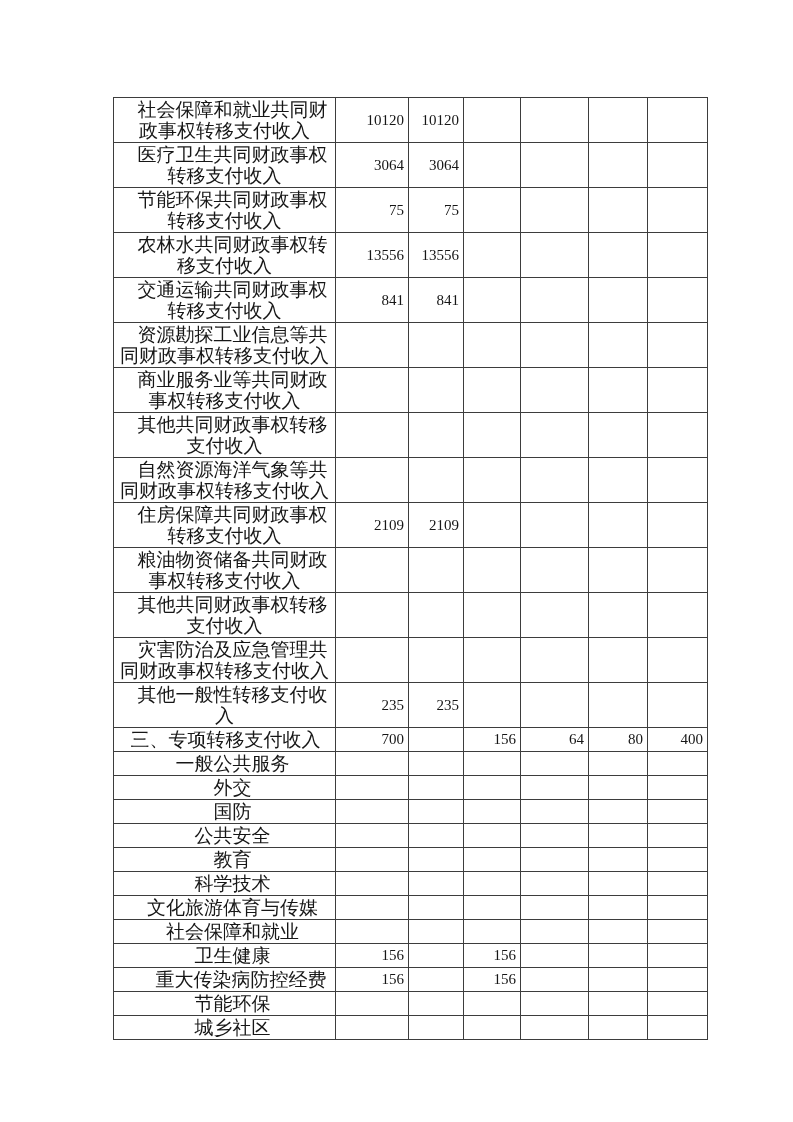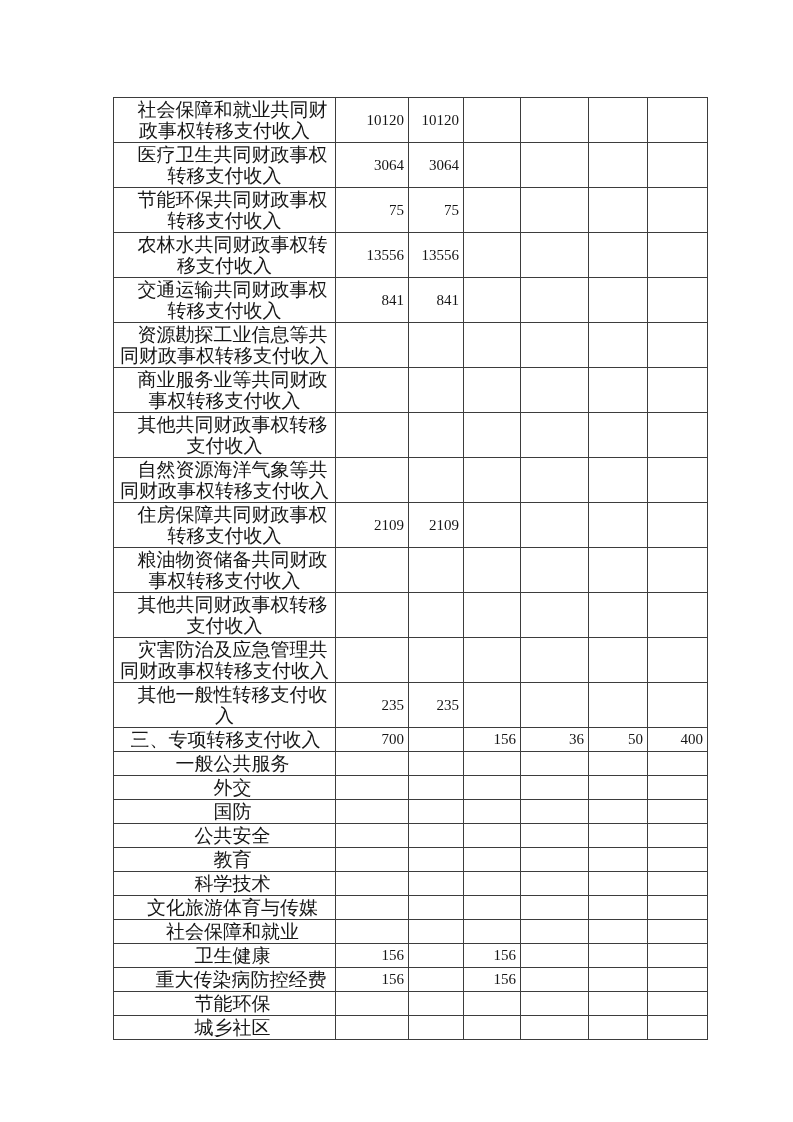--- a/index.html
+++ b/index.html
@@ -189,22 +189,22 @@
             <td class="num"></td>
             <td class="num"></td>
             <td class="num"></td>
             <td class="num"></td>
           </tr>
           <tr>
             <td class="label indent-0">三、专项转移支付收入</td>
             <td class="num">700</td>
             <td class="num"></td>
             <td class="num">156</td>
-            <td class="num">36</td>
-            <td class="num">50</td>
+            <td class="num">64</td>
+            <td class="num">80</td>
             <td class="num">400</td>
           </tr>
           <tr>
             <td class="label indent-1">一般公共服务</td>
             <td class="num"></td>
             <td class="num"></td>
             <td class="num"></td>
             <td class="num"></td>
             <td class="num"></td>
             <td class="num"></td>

